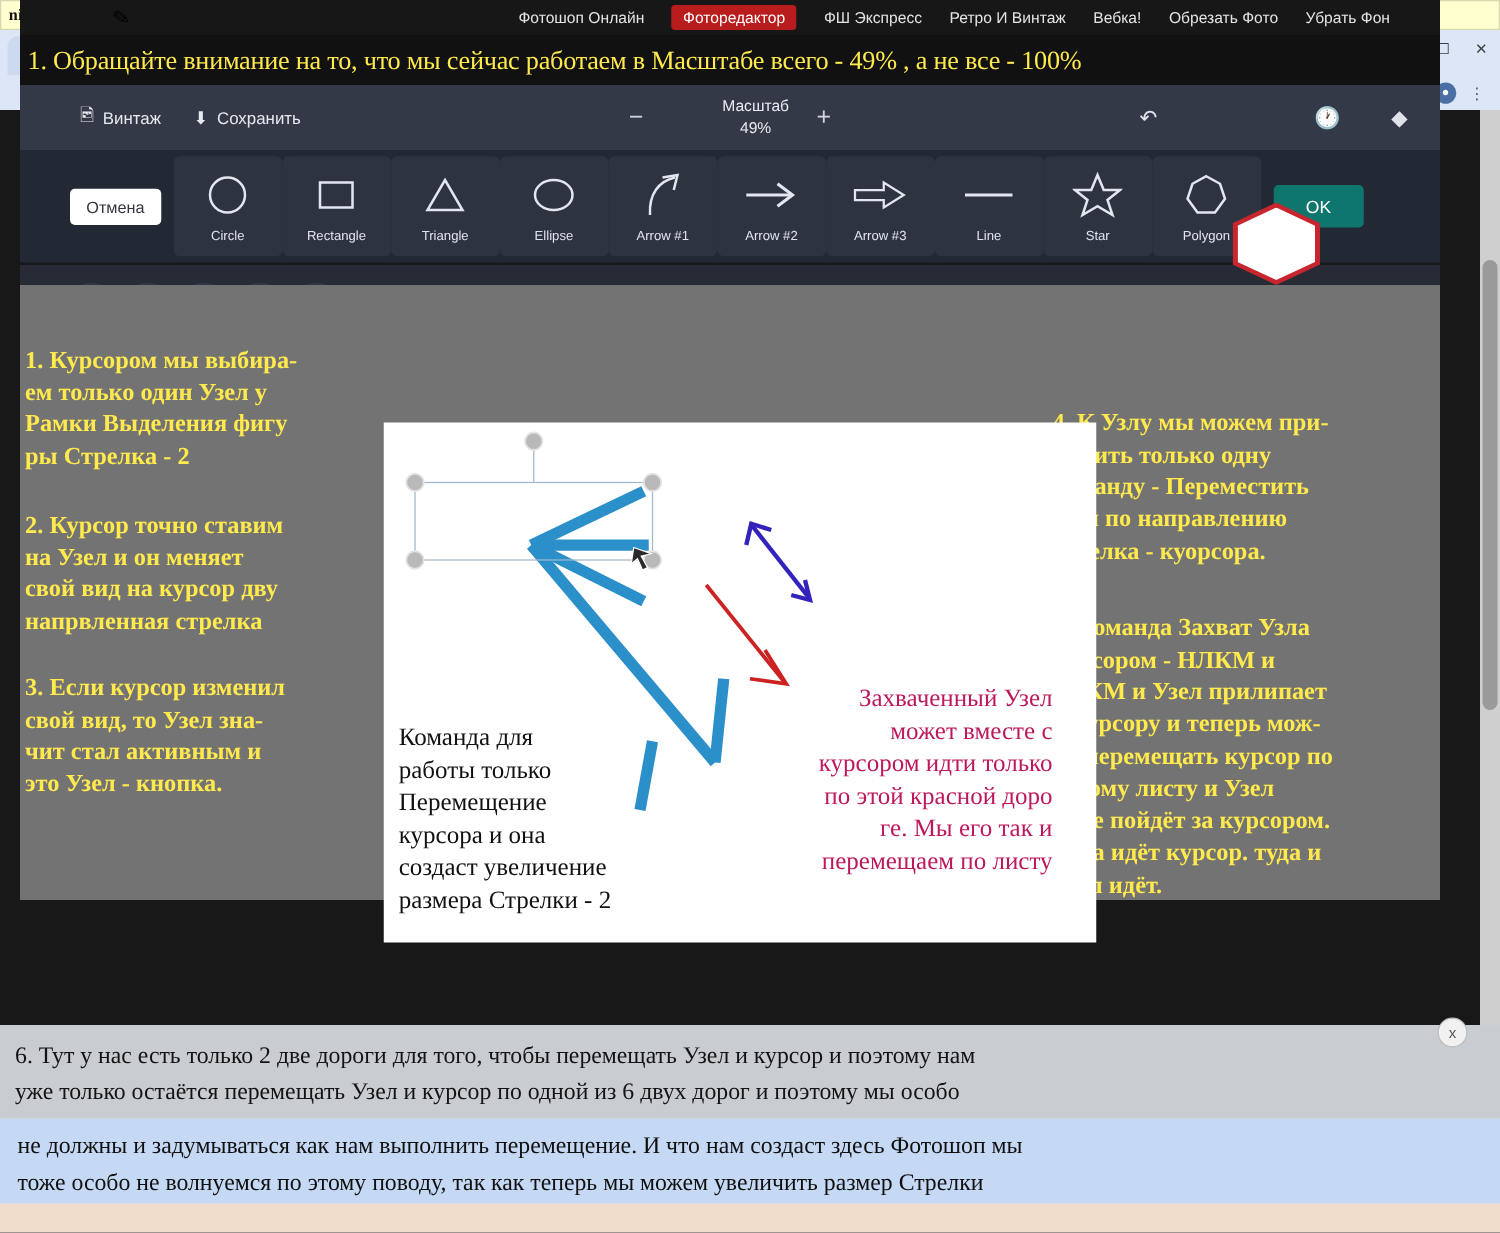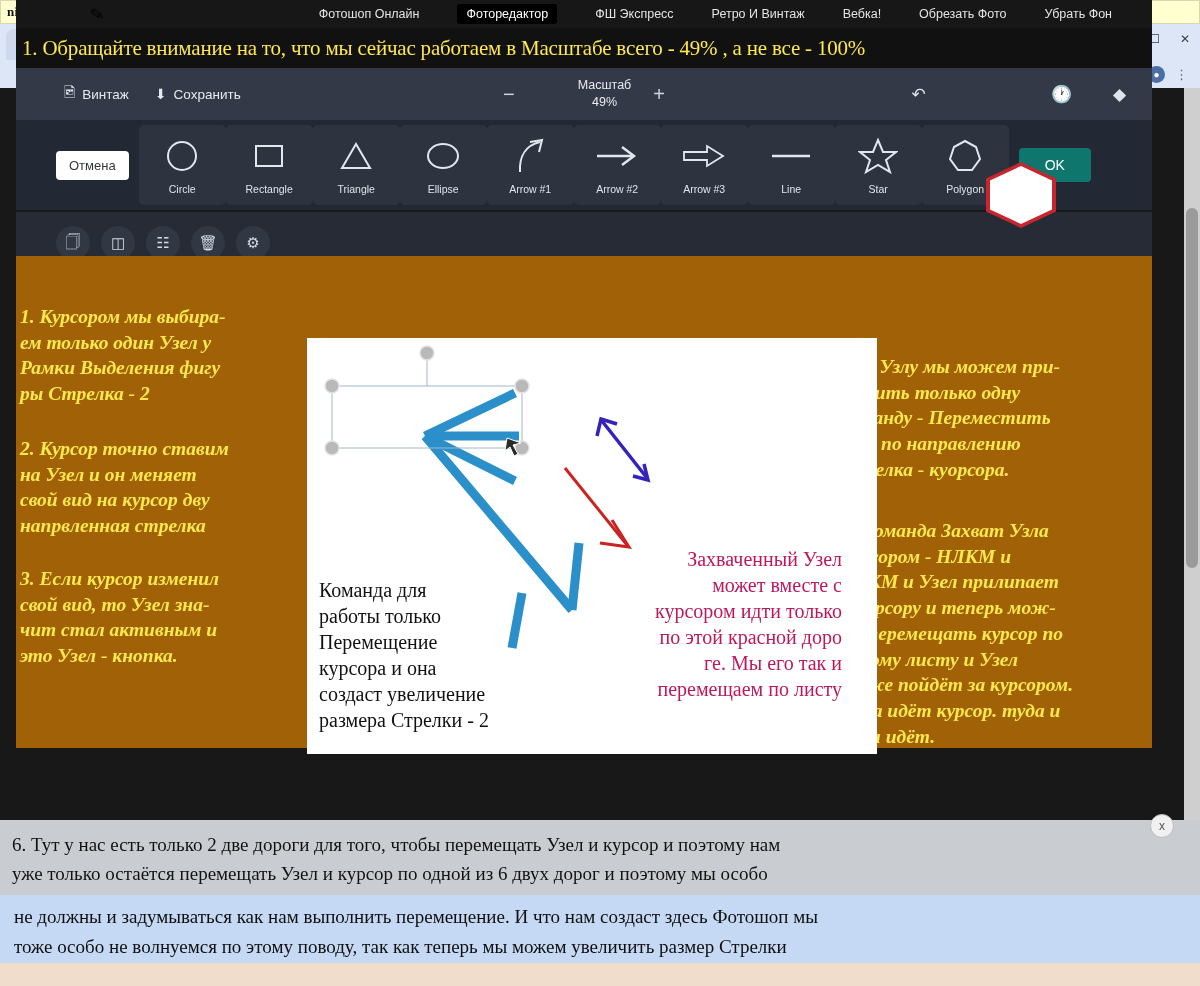--- a/index.html
+++ b/index.html
@@ -72,23 +72,23 @@
     position:absolute; left:0; top:88px; width:1200px; height:732px;
     background:#181818;
   }
 
   
   .sitenav {
     position:absolute; left:16px; top:0; width:1136px; height:28px;
     background:#171717; display:flex; align-items:center; justify-content:flex-end;
     gap:22px; padding-right:40px;
   }
-  .sitenav .nav-item { color:#e3e3e3; font-size:12.5px; white-space:nowrap;margin-left:16px; }
+  .sitenav .nav-item { color:#e3e3e3; font-size:12.5px; white-space:nowrap; }
   .sitenav .nav-item.active {
-    background:#000000; color:#fff; padding:3px 9px; border-radius:3px;
+    background:#b91c1c; color:#fff; padding:3px 9px; border-radius:3px;
   }
   .pencil { position:absolute; left:74px; top:4px; font-size:17px; transform:rotate(-10deg); }
 
   
   .note1 {
     position:absolute; left:16px; top:28px; width:1136px; height:40px;
     background:#111; display:flex; align-items:center; padding-left:6px;
   }
   .note1 span {
     font-family:Liberation Serif, serif;
@@ -143,21 +143,21 @@
     padding:9px 26px; margin-left:10px;
   }
 
   
   .opsrow { position:absolute; left:16px; top:212px; width:1136px; height:62px;
             background:#262b36; display:flex; align-items:center; padding-left:40px; gap:11px; }
   .op-circle { width:34px;height:34px;border-radius:50%;background:#313743;
                display:flex;align-items:center;justify-content:center;color:#d5dae3;font-size:15px; }
 
   
-  .canvasarea { position:absolute; left:16px; top:256px; width:1136px; height:492px; background:#a16207;font-style:italic; }
+  .canvasarea { position:absolute; left:16px; top:228px; width:1136px; height:492px; background:#737373; }
   .sidenote {
     position:absolute; width:292px;
     font-family:"Liberation Serif", serif;
     color:#ffe94d; font-size:19.5px; line-height:1.32; font-weight:bold;
   }
   .sidenote.left { left:4px; }
   .sidenote.right { right:4px; width:306px; }
 
   .whitecanvas {
     position:absolute; left:307px; top:338px; width:570px; height:416px;

